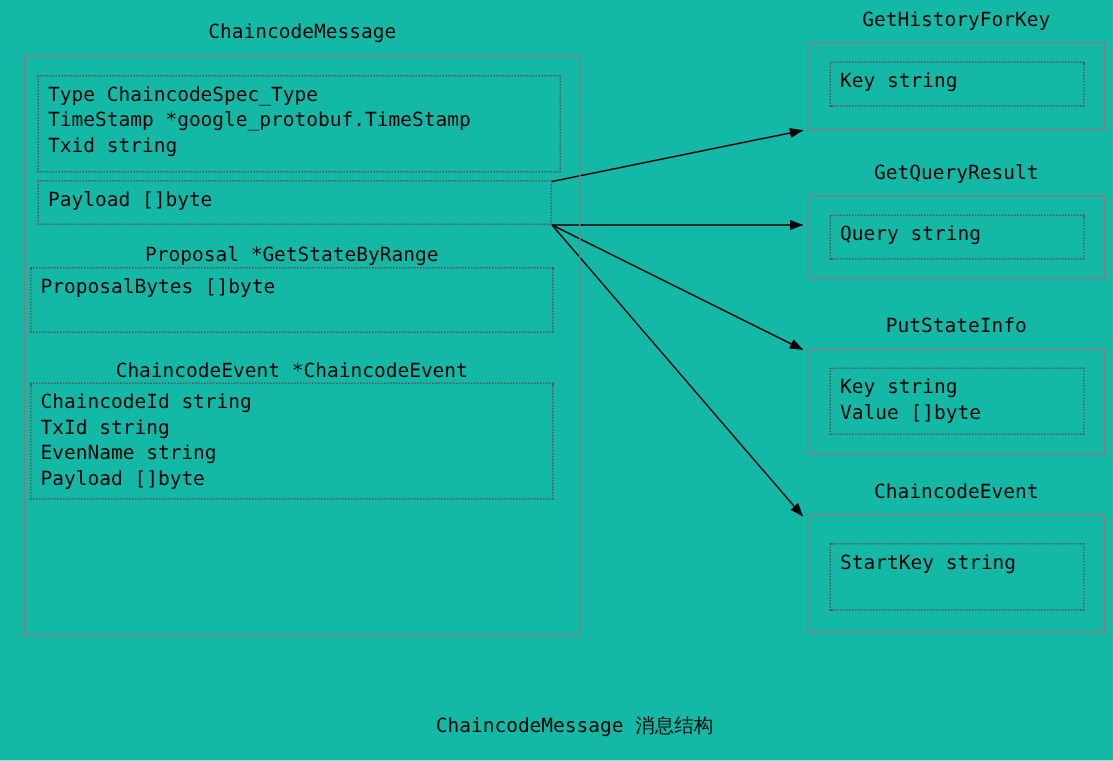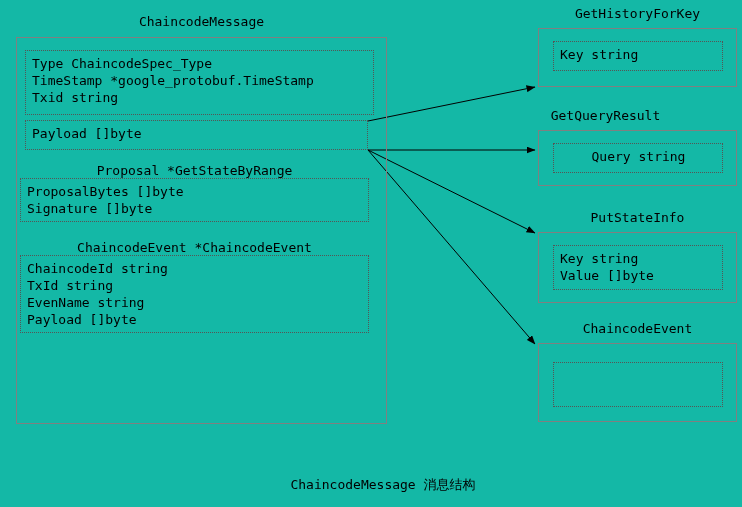--- a/index.html
+++ b/index.html
@@ -103,50 +103,50 @@
     <div class="field-line">Txid string</div>
   </div>
 
   <div class="field-group" style="left:25px; top:120px; width:343px; height:30px;">
     <div class="field-line">Payload []byte</div>
   </div>
 
   <div class="sub-title" style="left:20px; top:163px; width:349px;">Proposal *GetStateByRange</div>
   <div class="field-group" style="left:20px; top:178px; width:349px; height:44px;">
     <div class="field-line">ProposalBytes []byte</div>
-    <div class="field-line">Signature []byte</div>
   </div>
 
   <div class="sub-title" style="left:20px; top:240px; width:349px;">ChaincodeEvent *ChaincodeEvent</div>
   <div class="field-group" style="left:20px; top:255px; width:349px; height:78px;">
     <div class="field-line">ChaincodeId string</div>
     <div class="field-line">TxId string</div>
     <div class="field-line">EvenName string</div>
     <div class="field-line">Payload []byte</div>
   </div>
 
   <div class="struct-title" style="left:538px; top:6px; width:199px;">GetHistoryForKey</div>
   <div class="struct-box" style="left:538px; top:28px; width:199px; height:59px;"></div>
   <div class="field-group" style="left:553px; top:41px; width:170px; height:30px;">
     <div class="field-line">Key string</div>
   </div>
 
-  <div class="struct-title" style="left:506px; top:108px; width:199px;">GetQueryResult</div>
+  <div class="struct-title" style="left:538px; top:108px; width:199px;">GetQueryResult</div>
   <div class="struct-box" style="left:538px; top:130px; width:199px; height:56px;"></div>
-  <div class="field-group" style="left:553px; top:143px; width:170px; height:30px;text-align:center;">
+  <div class="field-group" style="left:553px; top:143px; width:170px; height:30px;">
     <div class="field-line">Query string</div>
   </div>
 
   <div class="struct-title" style="left:538px; top:210px; width:199px;">PutStateInfo</div>
   <div class="struct-box" style="left:538px; top:232px; width:199px; height:71px;"></div>
   <div class="field-group" style="left:553px; top:245px; width:170px; height:45px;">
     <div class="field-line">Key string</div>
     <div class="field-line">Value []byte</div>
   </div>
 
   <div class="struct-title" style="left:538px; top:321px; width:199px;">ChaincodeEvent</div>
   <div class="struct-box" style="left:538px; top:343px; width:199px; height:79px;"></div>
   <div class="field-group" style="left:553px; top:362px; width:170px; height:45px;">
+    <div class="field-line">StartKey string</div>
   </div>
 
   <div class="caption" style="top:476px;">ChaincodeMessage 消息结构</div>
 
 </div>
 
 </body></html>

